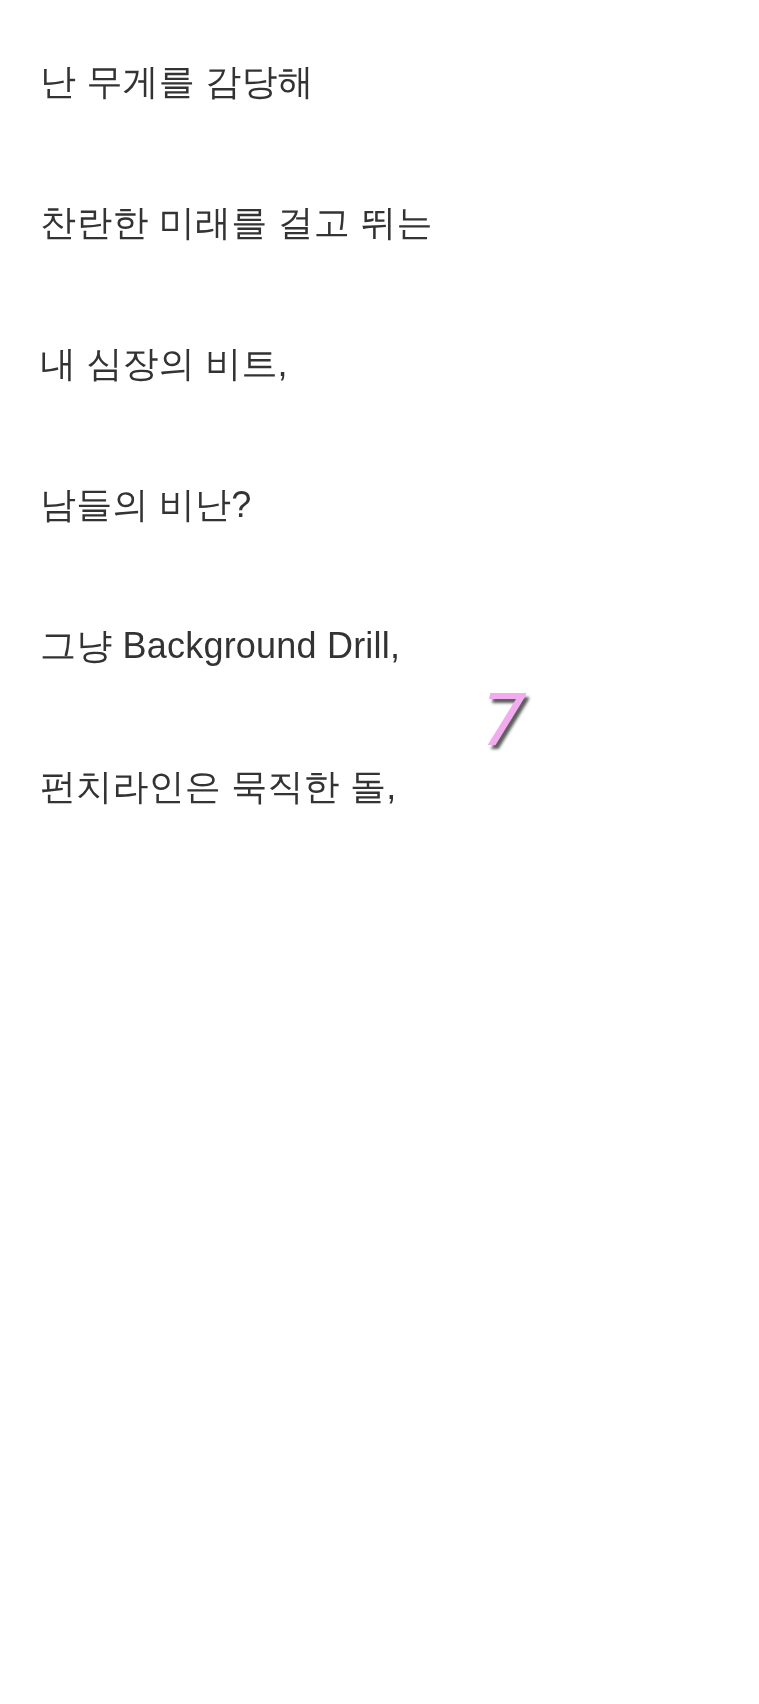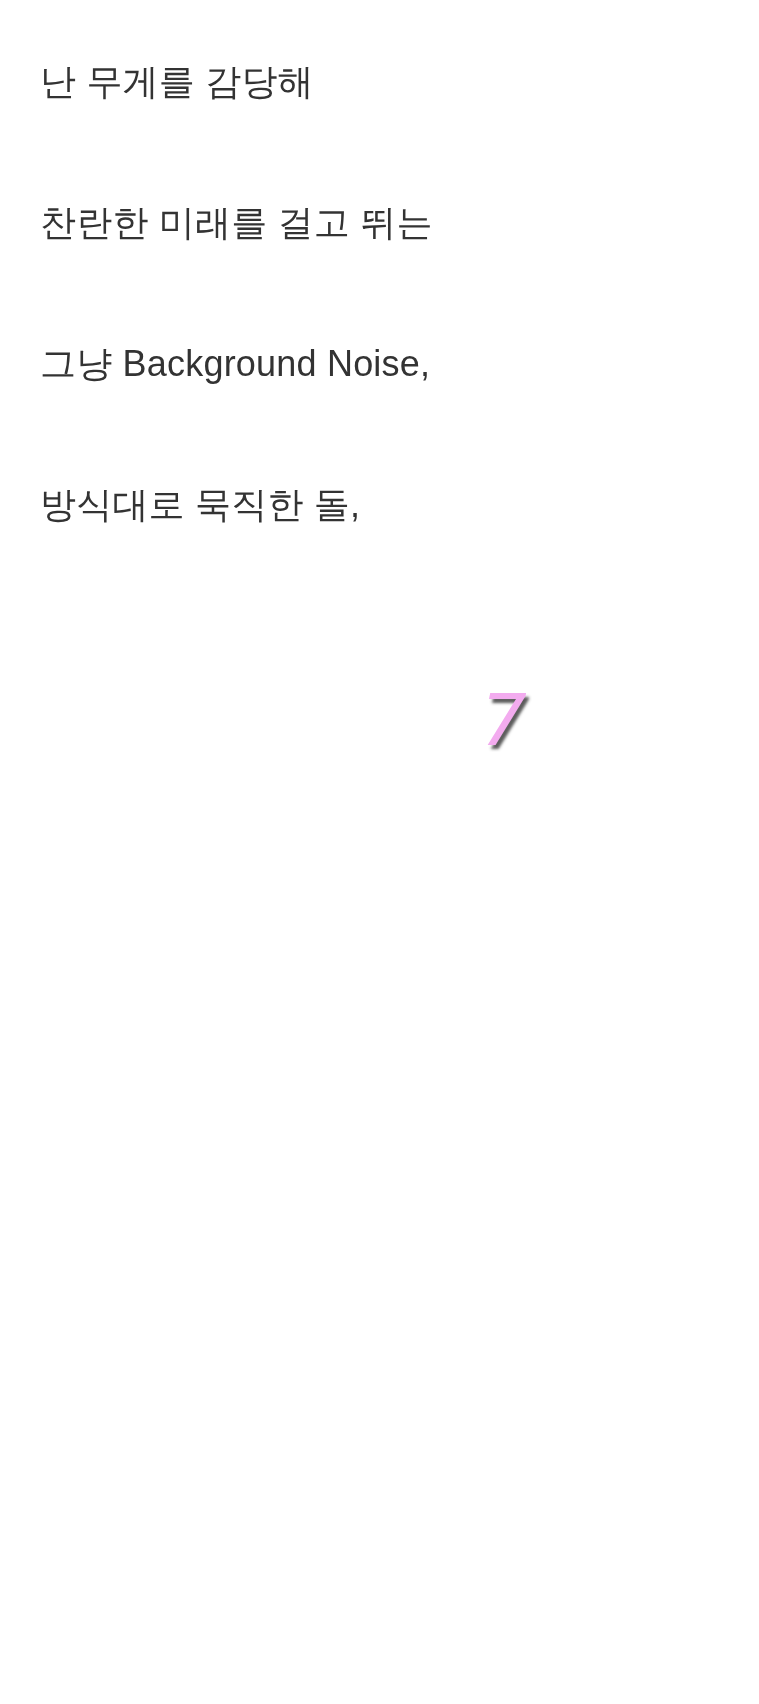--- a/index.html
+++ b/index.html
@@ -44,17 +44,19 @@
     color: #f3abef;
     text-shadow: 3px 4px 3px rgba(62, 62, 62, 0.85);
   }
 </style>
 </head>
 <body>
 
 <div class="lyrics-page">
   <p class="lyric-line">난 무게를 감당해</p>
   <p class="lyric-line">찬란한 미래를 걸고 뛰는</p>
-  <p class="lyric-line">그냥 Background Noise,</p>
-  <p class="lyric-line">방식대로 묵직한 돌,</p>
+  <p class="lyric-line">내 심장의 비트,</p>
+  <p class="lyric-line">남들의 비난?</p>
+  <p class="lyric-line">그냥 Background Drill,</p>
+  <p class="lyric-line">펀치라인은 묵직한 돌,</p>
 </div>
 
 <div class="page-number-overlay">7</div>
 
 </body></html>

